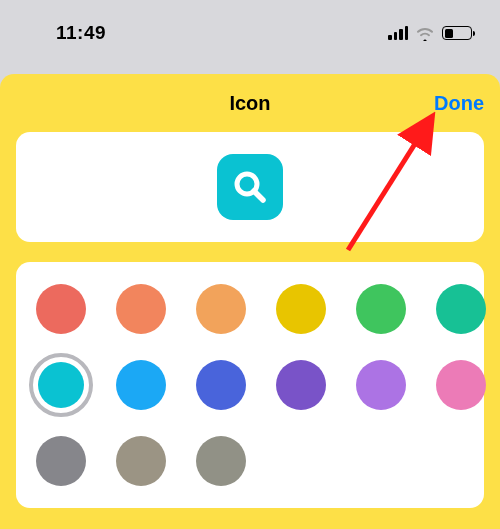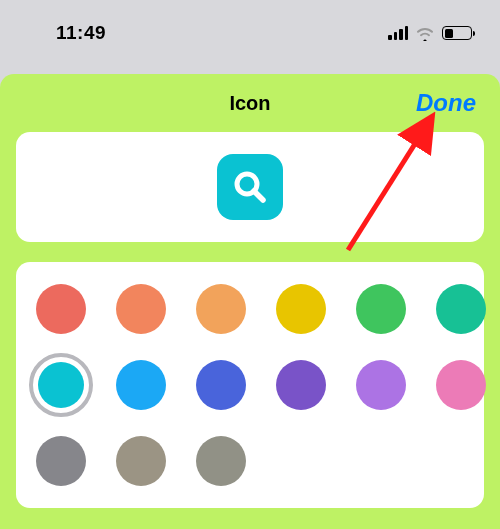--- a/index.html
+++ b/index.html
@@ -7,24 +7,24 @@
     .status-bar { height: 66px; display: flex; justify-content: space-between; align-items: center; padding: 0 28px 0 56px; }
     .status-time { font-size: 19px; font-weight: 700; letter-spacing: 0.5px; }
     .status-icons { display: flex; align-items: center; gap: 7px; }
     .signal-bars { display: flex; align-items: flex-end; gap: 2px; height: 14px; }
     .bar { width: 3.5px; background: #000; border-radius: 1px; }
     .b1{height:5px}.b2{height:8px}.b3{height:11px}.b4{height:14px}
     .wifi-icon { width: 20px; height: 15px; }
     .battery { width: 30px; height: 14px; border: 1.5px solid #000; border-radius: 4px; position: relative; display: flex; align-items: center; padding: 1.5px; }
     .battery::after { content: ''; position: absolute; right: -4px; top: 4px; width: 2.5px; height: 5px; background: #000; border-radius: 0 2px 2px 0; }
     .battery-fill { width: 32%; height: 100%; background: #000; border-radius: 1.5px; }
-    .sheet { position: absolute; top: 74px; left: 0; right: 0; bottom: 0; background: #bef264; border-radius: 14px 14px 0 0; padding: 0 16px; }
+    .sheet { position: absolute; top: 74px; left: 0; right: 0; bottom: 0; background: #fde047; border-radius: 14px 14px 0 0; padding: 0 16px; }
     .sheet-header { height: 58px; display: flex; align-items: center; justify-content: center; position: relative; }
     .sheet-title { font-size: 20px; font-weight: 700; color: #000; }
-    .done-btn { position: absolute; right: 8px; font-size: 24px; font-weight: 700; color: #007aff; cursor: pointer; font-style: italic; }
+    .done-btn { position: absolute; right: 0; font-size: 20px; font-weight: 700; color: #007aff; cursor: pointer; }
     .preview-card { background: #fff; border-radius: 14px; height: 110px; display: flex; align-items: center; justify-content: center; margin-bottom: 20px; }
     .preview-icon { width: 66px; height: 66px; border-radius: 16px; display: flex; align-items: center; justify-content: center; }
     .color-card { background: #fff; border-radius: 14px; padding: 20px 18px; }
     .color-grid { display: grid; grid-template-columns: repeat(6, 1fr); gap: 22px 26px; justify-items: center; }
     .swatch-wrap { width: 54px; height: 54px; display: flex; align-items: center; justify-content: center; position: relative; cursor: pointer; }
     .swatch { width: 50px; height: 50px; border-radius: 50%; }
     .swatch-wrap.sel::before { content: ''; position: absolute; inset: -5px; border: 4px solid #b8b8bd; border-radius: 50%; }
     .swatch-wrap.sel .swatch { width: 46px; height: 46px; }
     .arrow { position: absolute; pointer-events: none; }
   </style>

